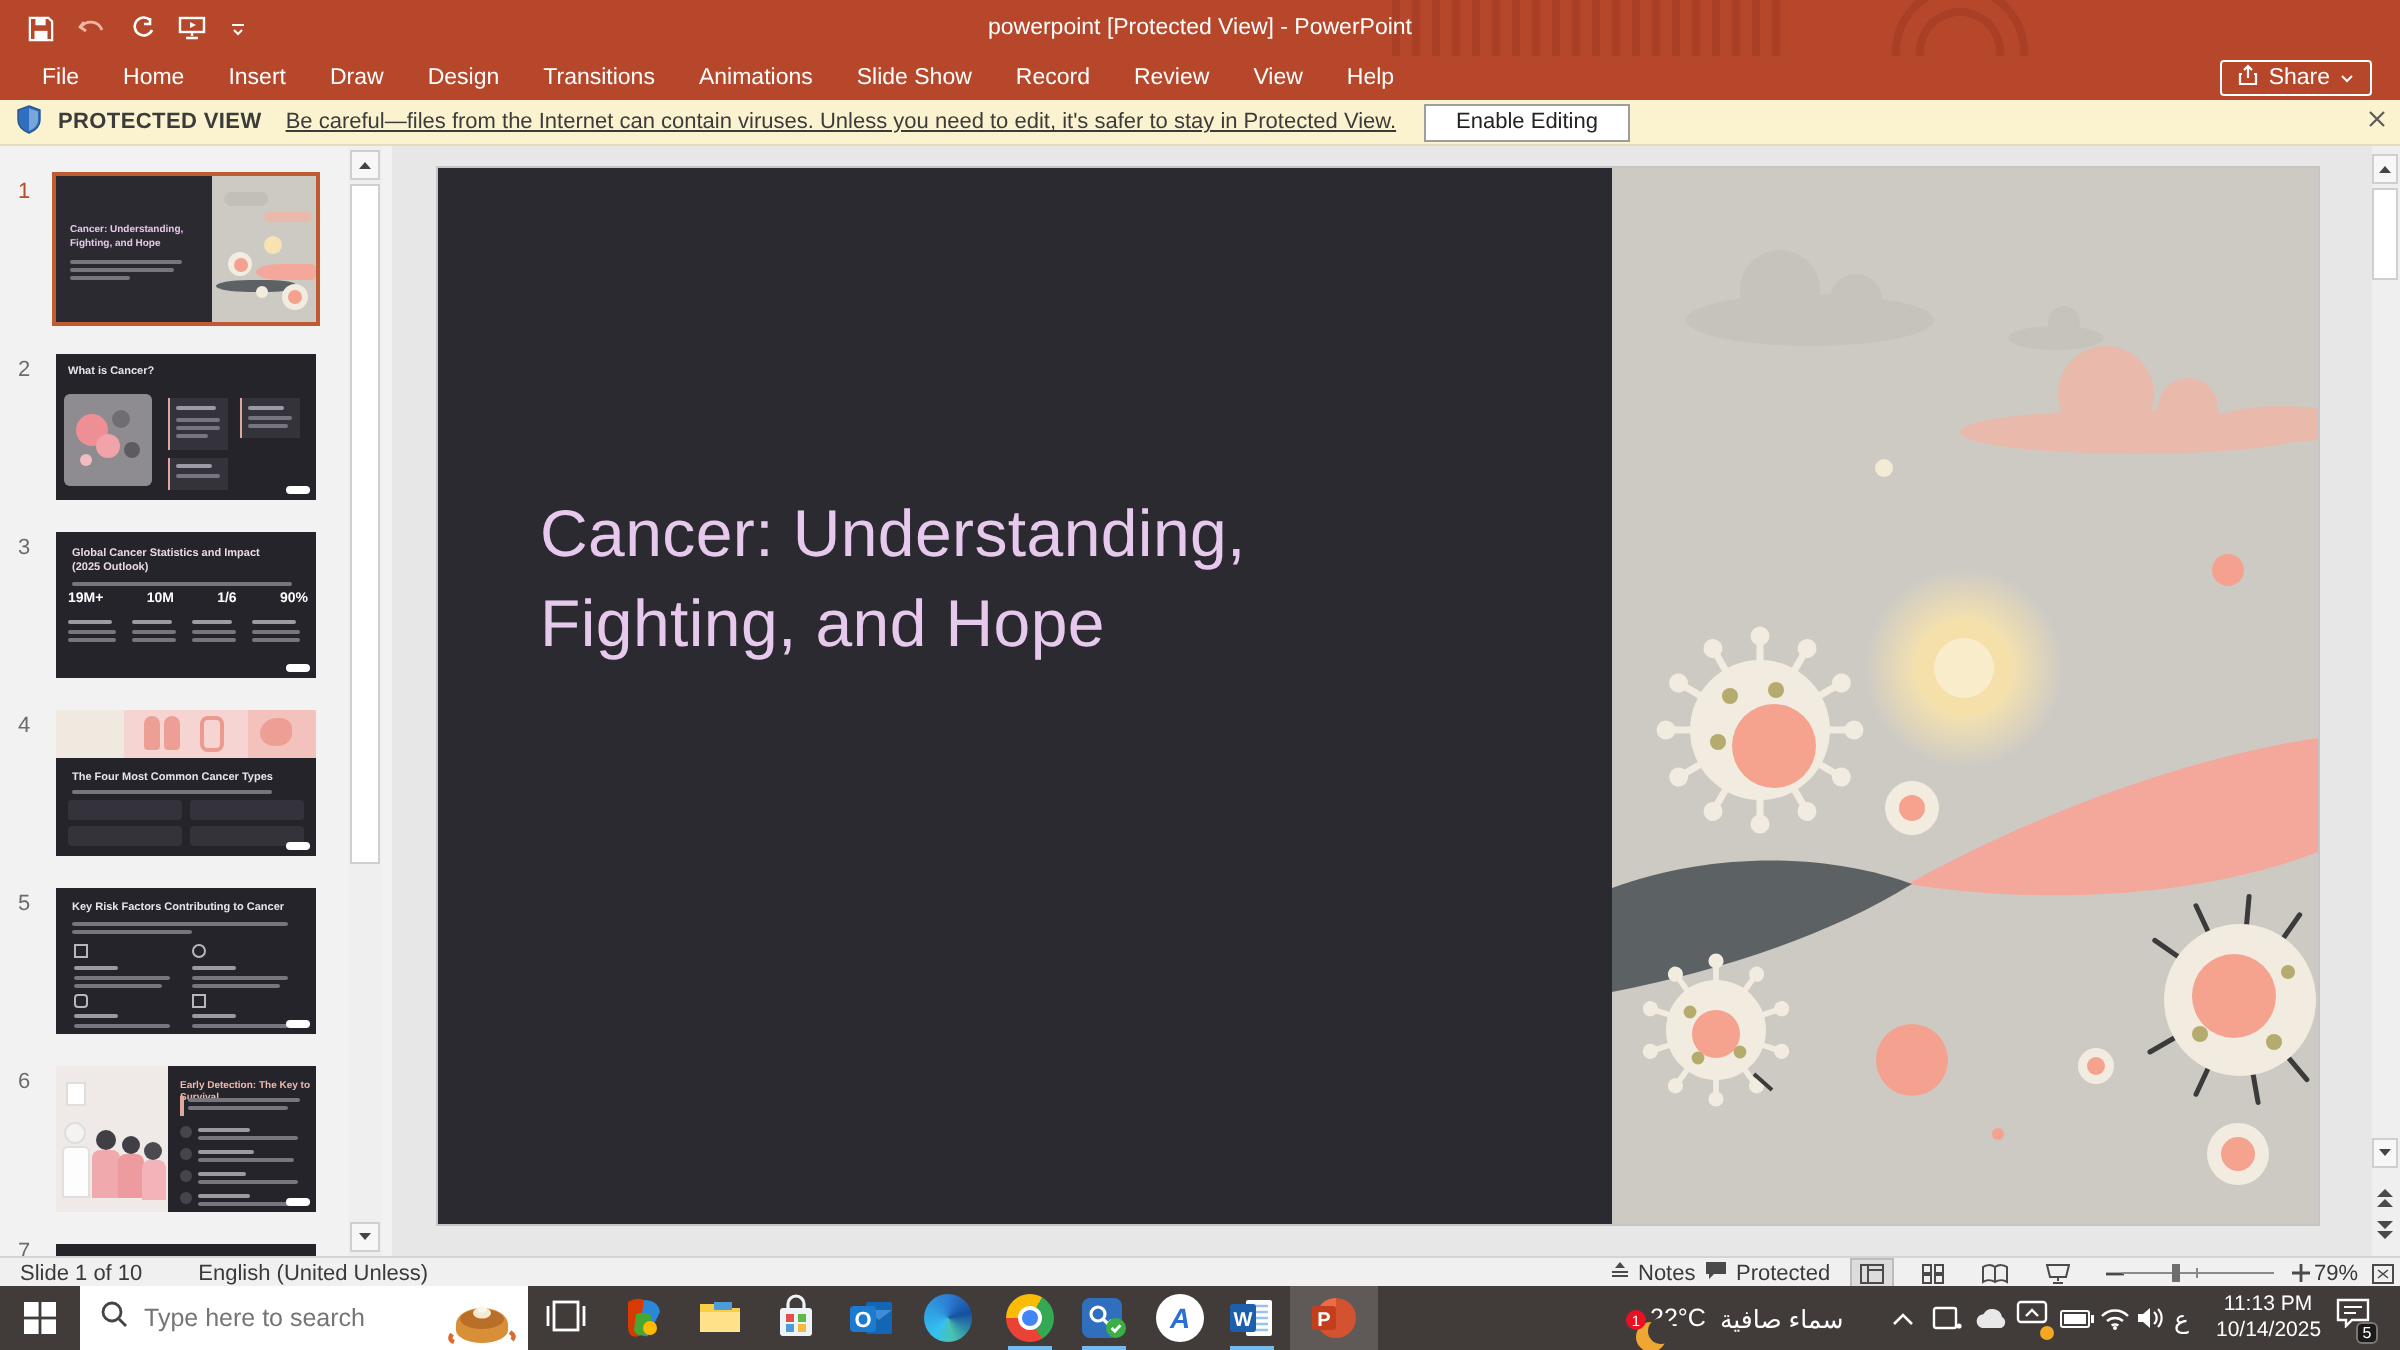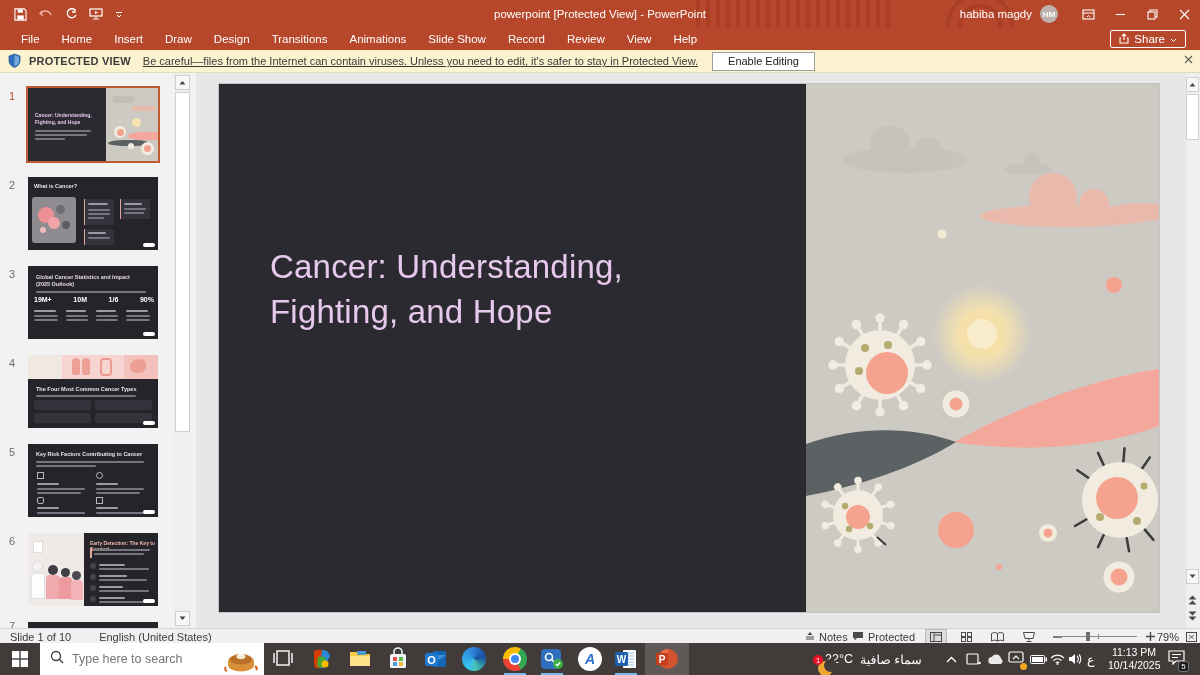--- a/index.html
+++ b/index.html
@@ -119,46 +119,20 @@
             <path d="M6 3 l3 1.5 -3 1.5z" fill="#fff"></path>
           </svg>
         </span>
       <span>
           <svg width="8" height="8" viewBox="0 0 8 8">
             <path d="M1 2.5 h6 M2 5 l2 2 2-2" stroke="#fff" stroke-width="1" fill="none"></path>
           </svg>
         </span>
     </div>
     <div class="tb-title">powerpoint [Protected View]  -  PowerPoint</div>
-    <div class="tb-right">
-      <span class="tb-user">habiba magdy</span>
-      <span class="avatar">HM</span>
-      <span class="tb-btn">
-          <svg width="13" height="11" viewBox="0 0 13 11">
-            <rect x="1" y="1" width="11" height="9" fill="none" stroke="#fff" stroke-width="1.1"></rect>
-            <path d="M1 4 h11 M5 8 l1.5-1.5L8 8" stroke="#fff" stroke-width="1" fill="none"></path>
-          </svg>
-        </span>
-      <span class="tb-btn">
-          <svg width="11" height="11" viewBox="0 0 11 11">
-            <path d="M1 5.5 h9" stroke="#fff" stroke-width="1.1"></path>
-          </svg>
-        </span>
-      <span class="tb-btn">
-          <svg width="11" height="11" viewBox="0 0 11 11">
-            <rect x="1" y="3" width="7" height="7" fill="none" stroke="#fff" stroke-width="1.1"></rect>
-            <path d="M3 3 V1 h7 v7 h-2" fill="none" stroke="#fff" stroke-width="1.1"></path>
-          </svg>
-        </span>
-      <span class="tb-btn">
-          <svg width="11" height="11" viewBox="0 0 11 11">
-            <path d="M1 1 l9 9 M10 1 l-9 9" stroke="#fff" stroke-width="1.1"></path>
-          </svg>
-        </span>
-    </div>
   </div>
 
   <div class="ribbonrow">
     <div class="rtabs">
       <span class="rtab">File</span>
       <span class="rtab">Home</span>
       <span class="rtab">Insert</span>
       <span class="rtab">Draw</span>
       <span class="rtab">Design</span>
       <span class="rtab">Transitions</span>
@@ -576,21 +550,21 @@
           </svg></div>
       <div style="position:absolute;left:0;top:534px;width:13px;text-align:center"><svg width="9" height="10" viewBox="0 0 9 10">
             <path d="M0.5 0.5 h8 L4.5 4.5z M0.5 5.5 h8 L4.5 9.5z" fill="#4a4a4a"></path>
           </svg></div>
     </div>
   </div>
 
   <div class="statusbar">
     <div class="sb-left">
       <span>Slide 1 of 10</span>
-      <span>English (United States)</span>
+      <span>English (United Unless)</span>
     </div>
     <div class="sb-item" style="left:805px">
       <span><svg width="10" height="9" viewBox="0 0 10 9">
             <path d="M5 0 l2.5 3 h-5z" fill="#4a4a4a"></path>
             <path d="M1 5 h8 M1 7 h8" stroke="#4a4a4a" stroke-width="1"></path>
           </svg></span>
       <span>Notes</span>
     </div>
     <div class="sb-item" style="left:852px">
       <span><svg width="12" height="10" viewBox="0 0 12 10">

